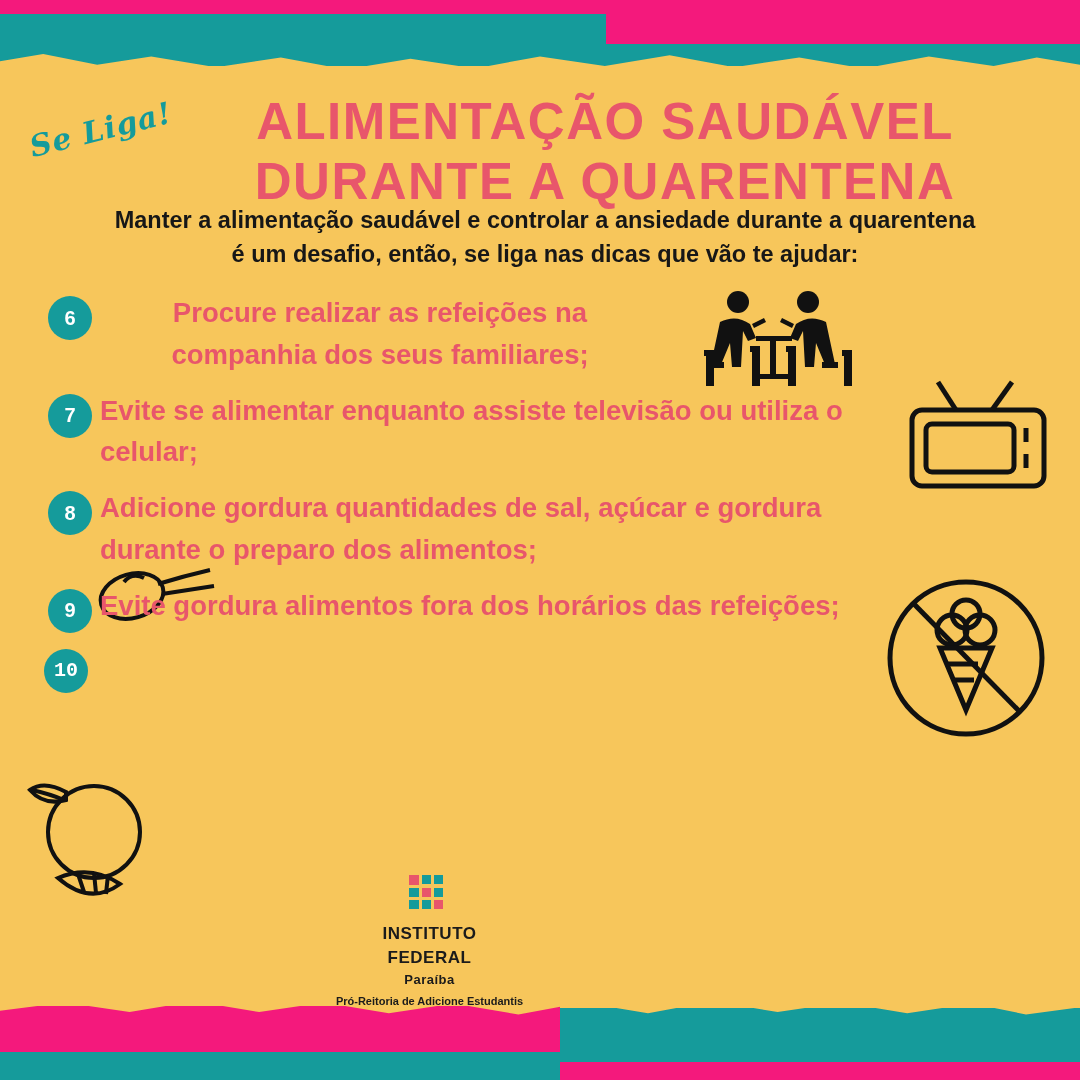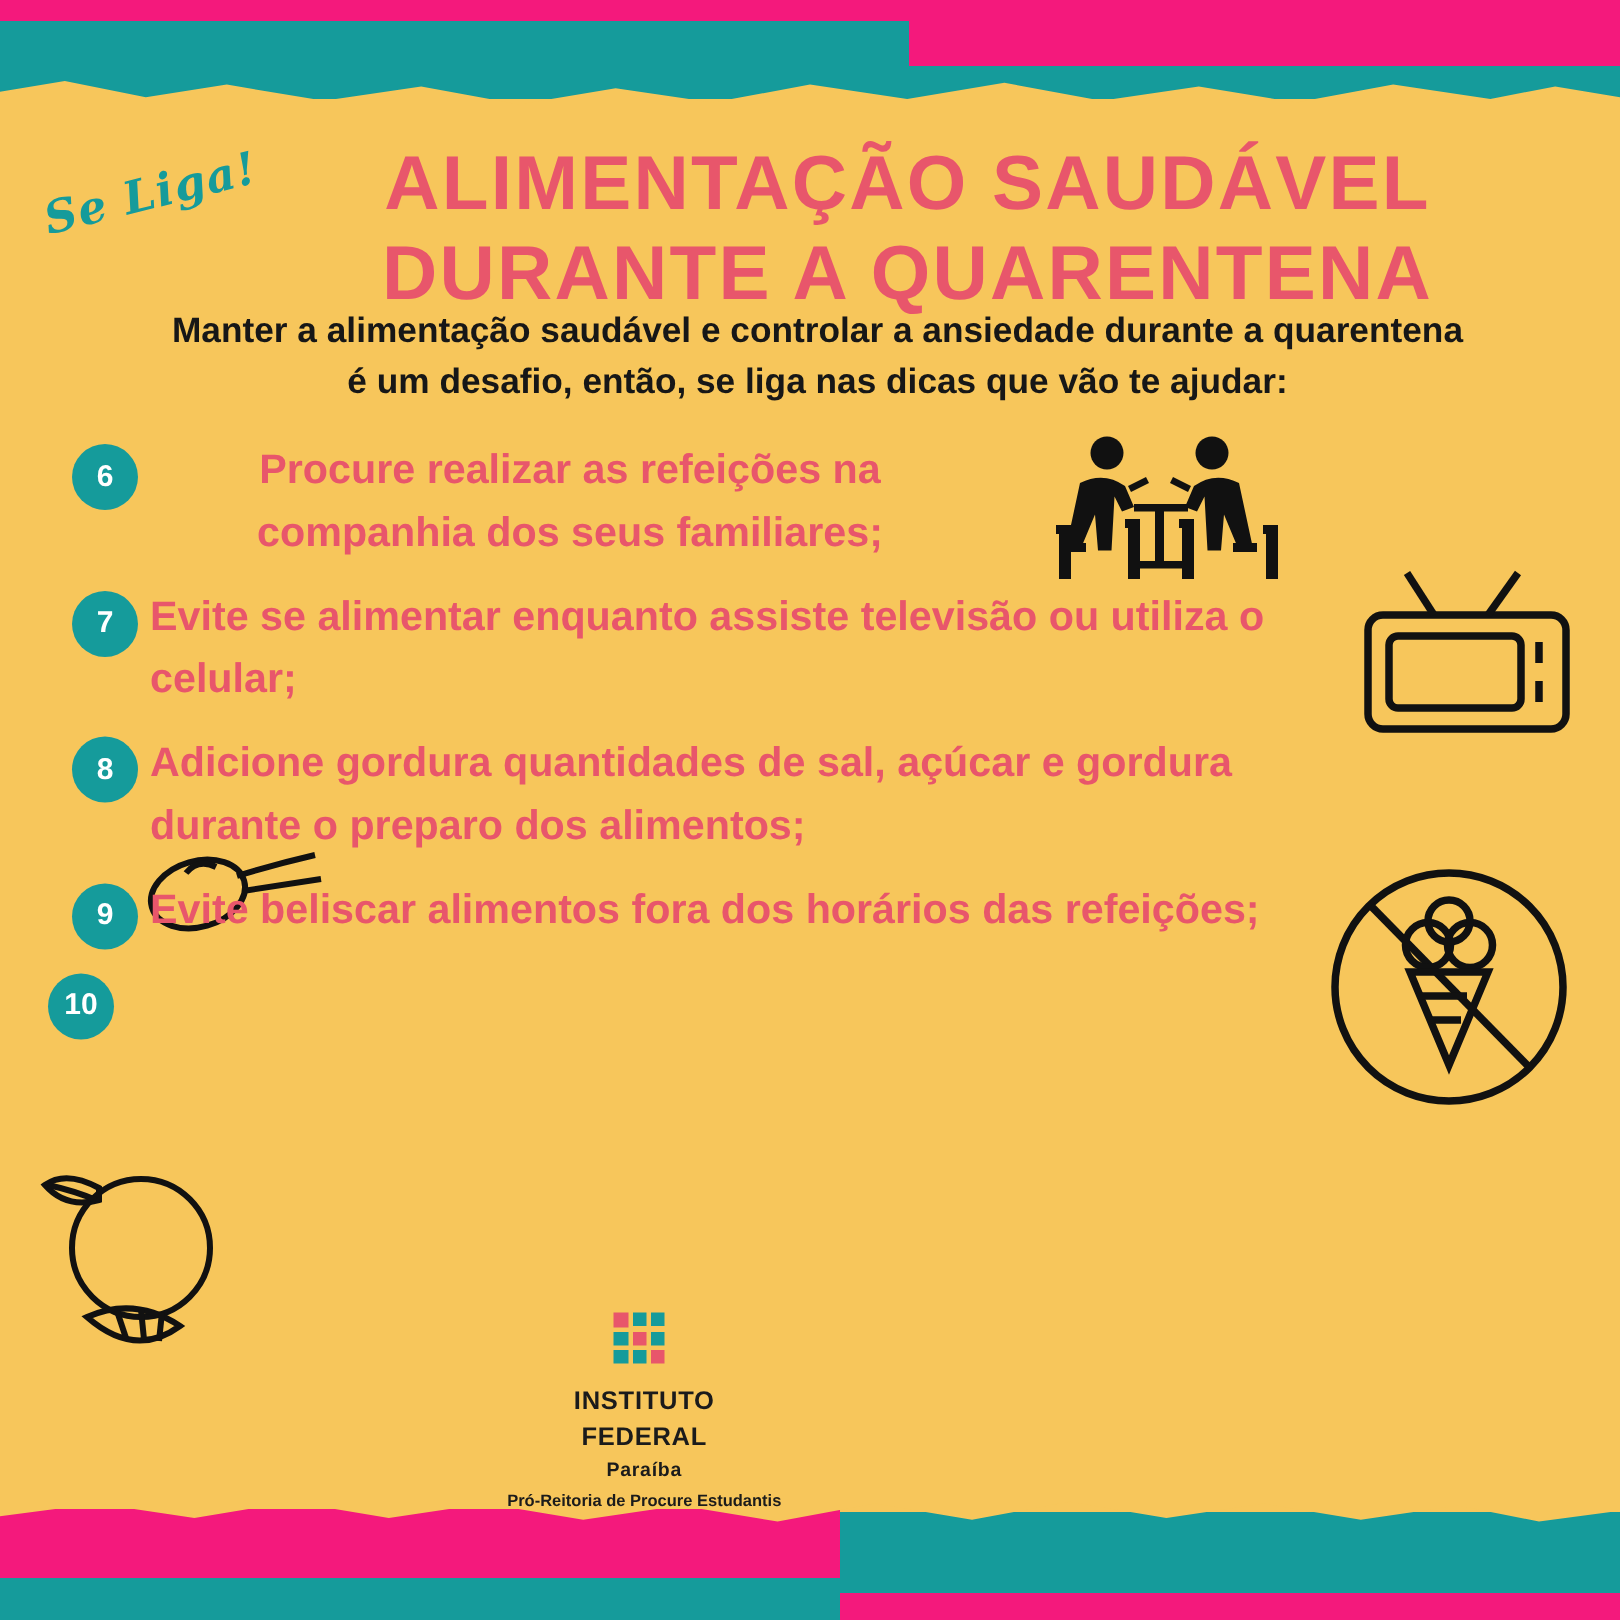--- a/index.html
+++ b/index.html
@@ -101,21 +101,21 @@
     font-size: 27.5px;
     font-weight: bold;
     line-height: 1.52;
     text-align: left;
   }
   .tip-6 .tip-text  { margin-right: 420px; text-align: center; }
   .tip-7 .tip-text  { margin-right: 230px; }
   .tip-8 .tip-text  { margin-right: 200px; }
   .tip-9 .tip-text  { margin-right: 240px; }
   .tip-10 { margin-top: 20px; }
-  .tip-10 .badge { left: 32px; top: 2px; }
+  .tip-10 .badge { left: 44px; top: 2px; font-family: Liberation Mono, monospace; }
   .tip-10 .tip-text { margin-left: 94px; margin-right: 18px; }
 
   
   .illu { position: absolute; }
   .illu svg { display: block; }
 
   
   .logo {
     position: absolute; left: 0; bottom: 72px; width: 859px;
     display: flex; flex-direction: column; align-items: center;
@@ -235,21 +235,21 @@
     <div class="tip tip-7">
       <div class="badge">7</div>
       <div class="tip-text">Evite se alimentar enquanto assiste televisão ou utiliza o celular;</div>
     </div>
     <div class="tip tip-8">
       <div class="badge">8</div>
       <div class="tip-text">Adicione gordura quantidades de sal, açúcar e gordura durante o preparo dos alimentos;</div>
     </div>
     <div class="tip tip-9">
       <div class="badge">9</div>
-      <div class="tip-text">Evite beliscar alimentos fora dos horários das refeições;</div>
+      <div class="tip-text">Evite gordura alimentos fora dos horários das refeições;</div>
     </div>
     <div class="tip tip-10">
       <div class="badge">10</div>
     </div>
   </div>
 
   <div class="logo">
     <div class="logo-mark">
       <svg width="46" height="46" viewBox="0 0 46 46">
         <g>
@@ -261,16 +261,16 @@
           <rect x="27" y="15" width="9" height="9" fill="#159B9B"></rect>
           <rect x="2" y="27" width="10" height="9" fill="#159B9B"></rect>
           <rect x="15" y="27" width="9" height="9" fill="#159B9B"></rect>
           <rect x="27" y="27" width="9" height="9" fill="#E8566B"></rect>
         </g>
       </svg>
     </div>
     <div class="logo-name">INSTITUTO</div>
     <div class="logo-name">FEDERAL</div>
     <div class="logo-name logo-sub">Paraíba</div>
-    <div class="logo-dept">Pró-Reitoria de Procure Estudantis</div>
+    <div class="logo-dept">Pró-Reitoria de Adicione Estudantis</div>
   </div>
 
 </div>
 
 </body></html>

